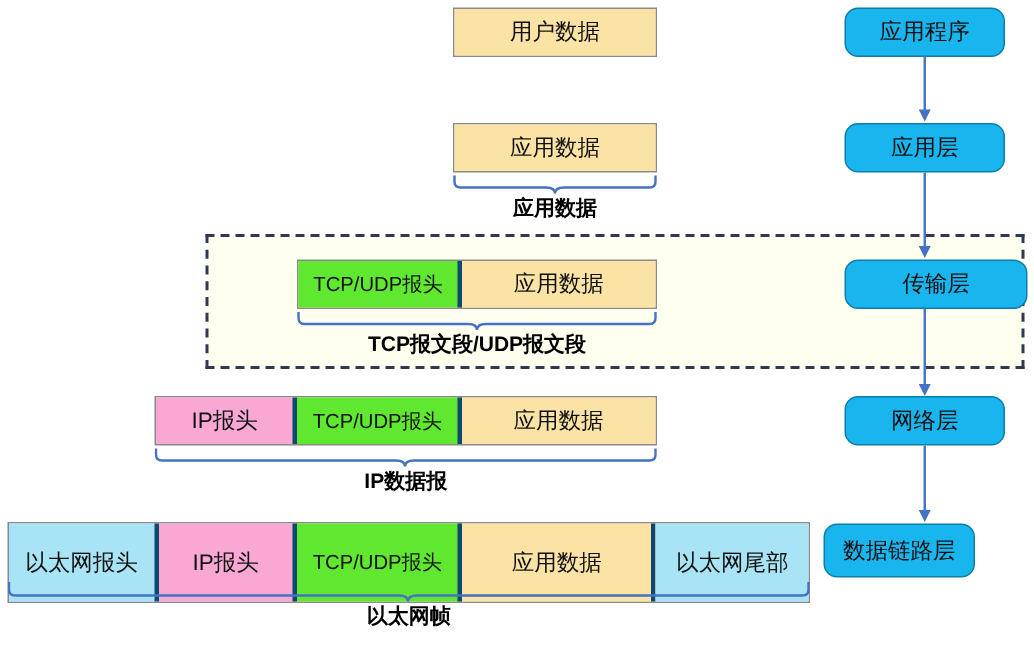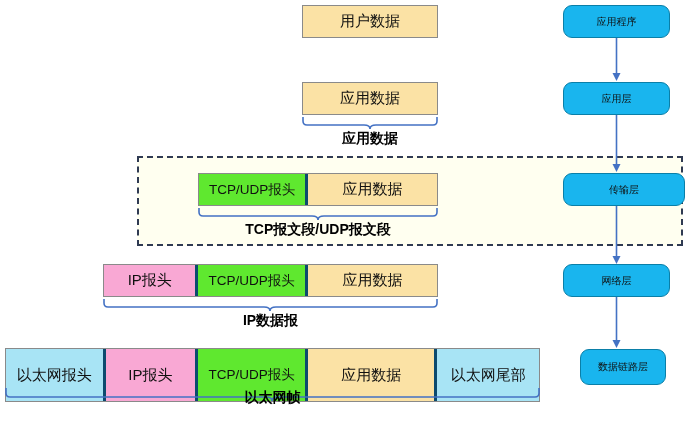--- a/index.html
+++ b/index.html
@@ -32,21 +32,21 @@
   
   .brace{position:absolute;}
   .brace svg{display:block;}
   .brace-label{position:absolute;text-align:center;font-size:14px;
     font-weight:bold;color:#000;white-space:nowrap;}
 
   
   .layer{position:absolute;box-sizing:border-box;
     background:#19B5EE;border:1px solid #0a7fa8;border-radius:9px;
     display:flex;align-items:center;justify-content:center;
-    font-size:10px;color:#101010;white-space:nowrap;}
+    font-size:15px;color:#101010;white-space:nowrap;}
   .arrow{position:absolute;}
   .arrow svg{display:block;}
 </style>
 </head>
 <body>
 
 <div id="stage">
 
   <div class="dashed-box" style="left:137px;top:156px;width:546px;height:90px;"></div>
 
@@ -92,21 +92,21 @@
     <div class="cell c-ip" style="width:93px">IP报头</div>
     <div class="cell c-tcp small" style="width:110px">TCP/UDP报头</div>
     <div class="cell c-data" style="width:130px">应用数据</div>
     <div class="cell c-eth" style="width:102px">以太网尾部</div>
   </div>
   <div class="brace" style="left:5px;top:387px;">
     <svg width="535" height="15" viewBox="0 0 535 15">
       <path d="M1,1 L1,6 Q1,10 5,10 L261,10 Q267,10 267,14 Q267,10 273,10 L530,10 Q534,10 534,6 L534,1" fill="none" stroke="#4472C4" stroke-width="1.6"></path>
     </svg>
   </div>
-  <div class="brace-label" style="left:5px;top:389px;width:535px;font-family:Liberation Serif, serif;">以太网帧</div>
+  <div class="brace-label" style="left:5px;top:402px;width:535px;font-family:Liberation Serif, serif;">以太网帧</div>
 
   <div class="layer" style="left:563px;top:5px;width:107px;height:33px;">应用程序</div>
 
   <div class="arrow" style="left:611px;top:38px;">
     <svg width="11" height="44" viewBox="0 0 11 44">
       <line x1="5.5" y1="0" x2="5.5" y2="37" stroke="#4472C4" stroke-width="1.6"></line>
       <path d="M5.5,43 L1.5,35 L9.5,35 Z" fill="#4472C4"></path>
     </svg>
   </div>
 
@@ -130,15 +130,15 @@
 
   <div class="layer" style="left:563px;top:264px;width:107px;height:33px;">网络层</div>
 
   <div class="arrow" style="left:611px;top:297px;">
     <svg width="11" height="52" viewBox="0 0 11 52">
       <line x1="5.5" y1="0" x2="5.5" y2="45" stroke="#4472C4" stroke-width="1.6"></line>
       <path d="M5.5,51 L1.5,43 L9.5,43 Z" fill="#4472C4"></path>
     </svg>
   </div>
 
-  <div class="layer" style="left:580px;top:349px;width:86px;height:36px;">数据链路层</div>
+  <div class="layer" style="left:549px;top:349px;width:101px;height:36px;">数据链路层</div>
 
 </div>
 
 </body></html>

